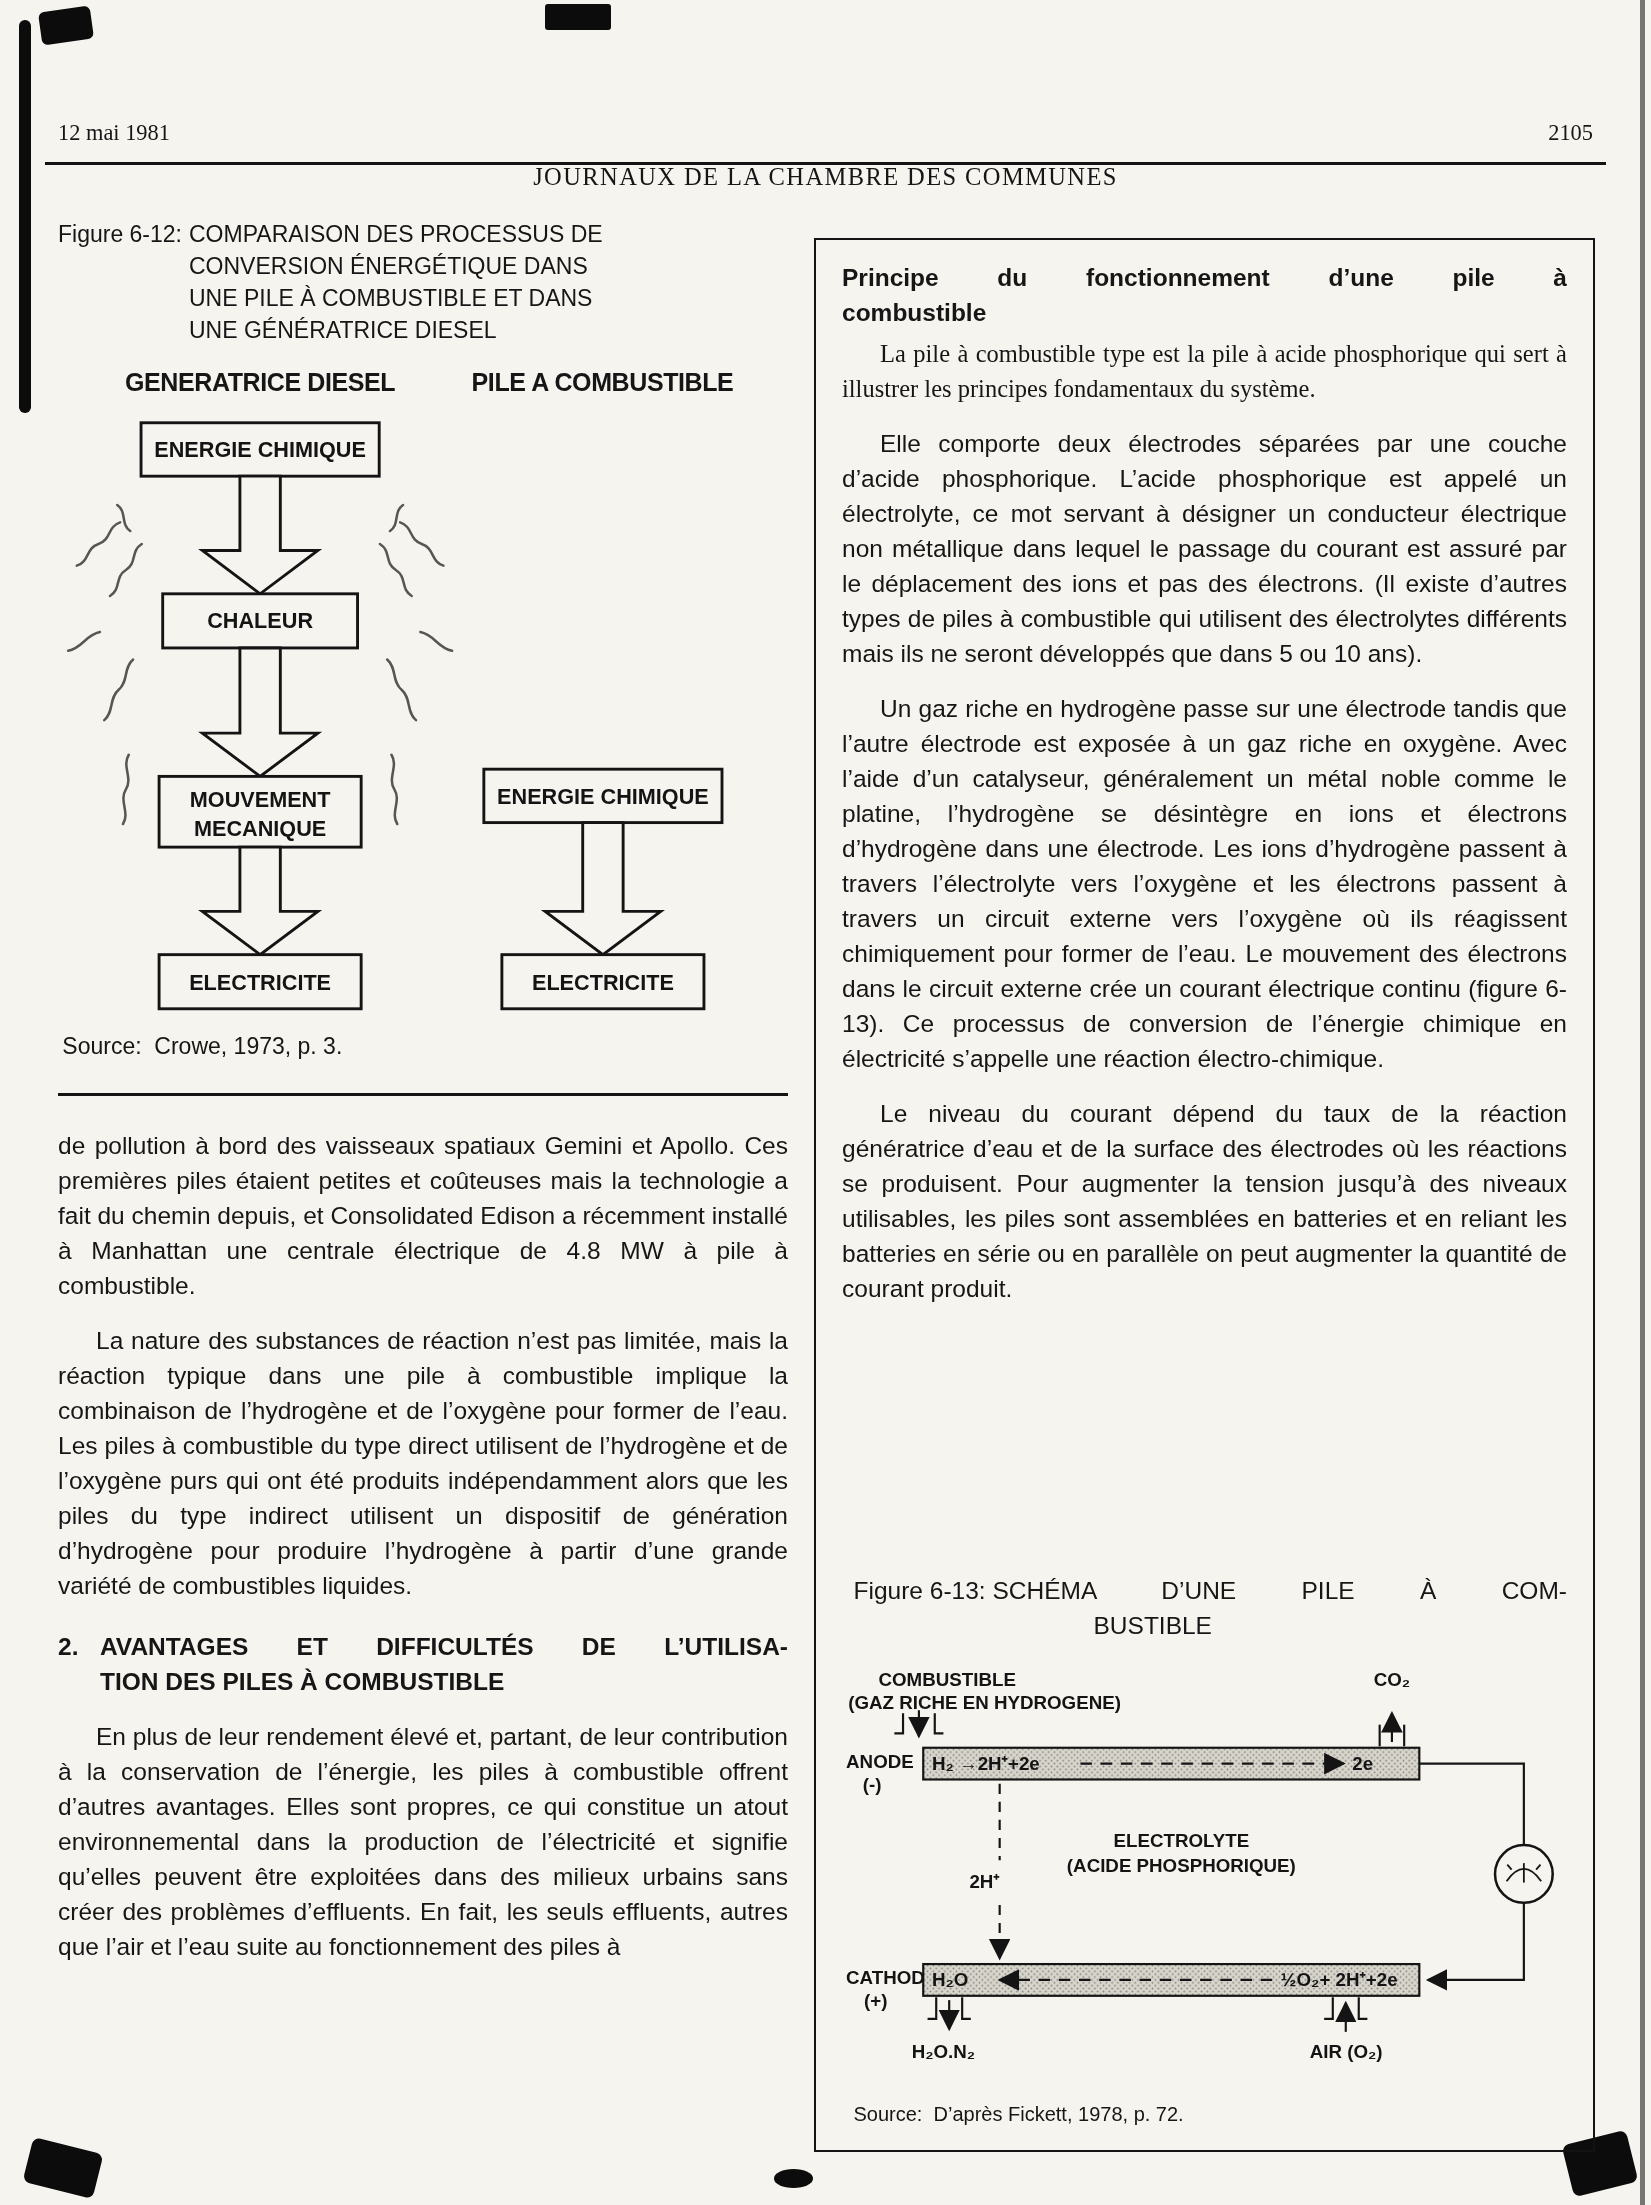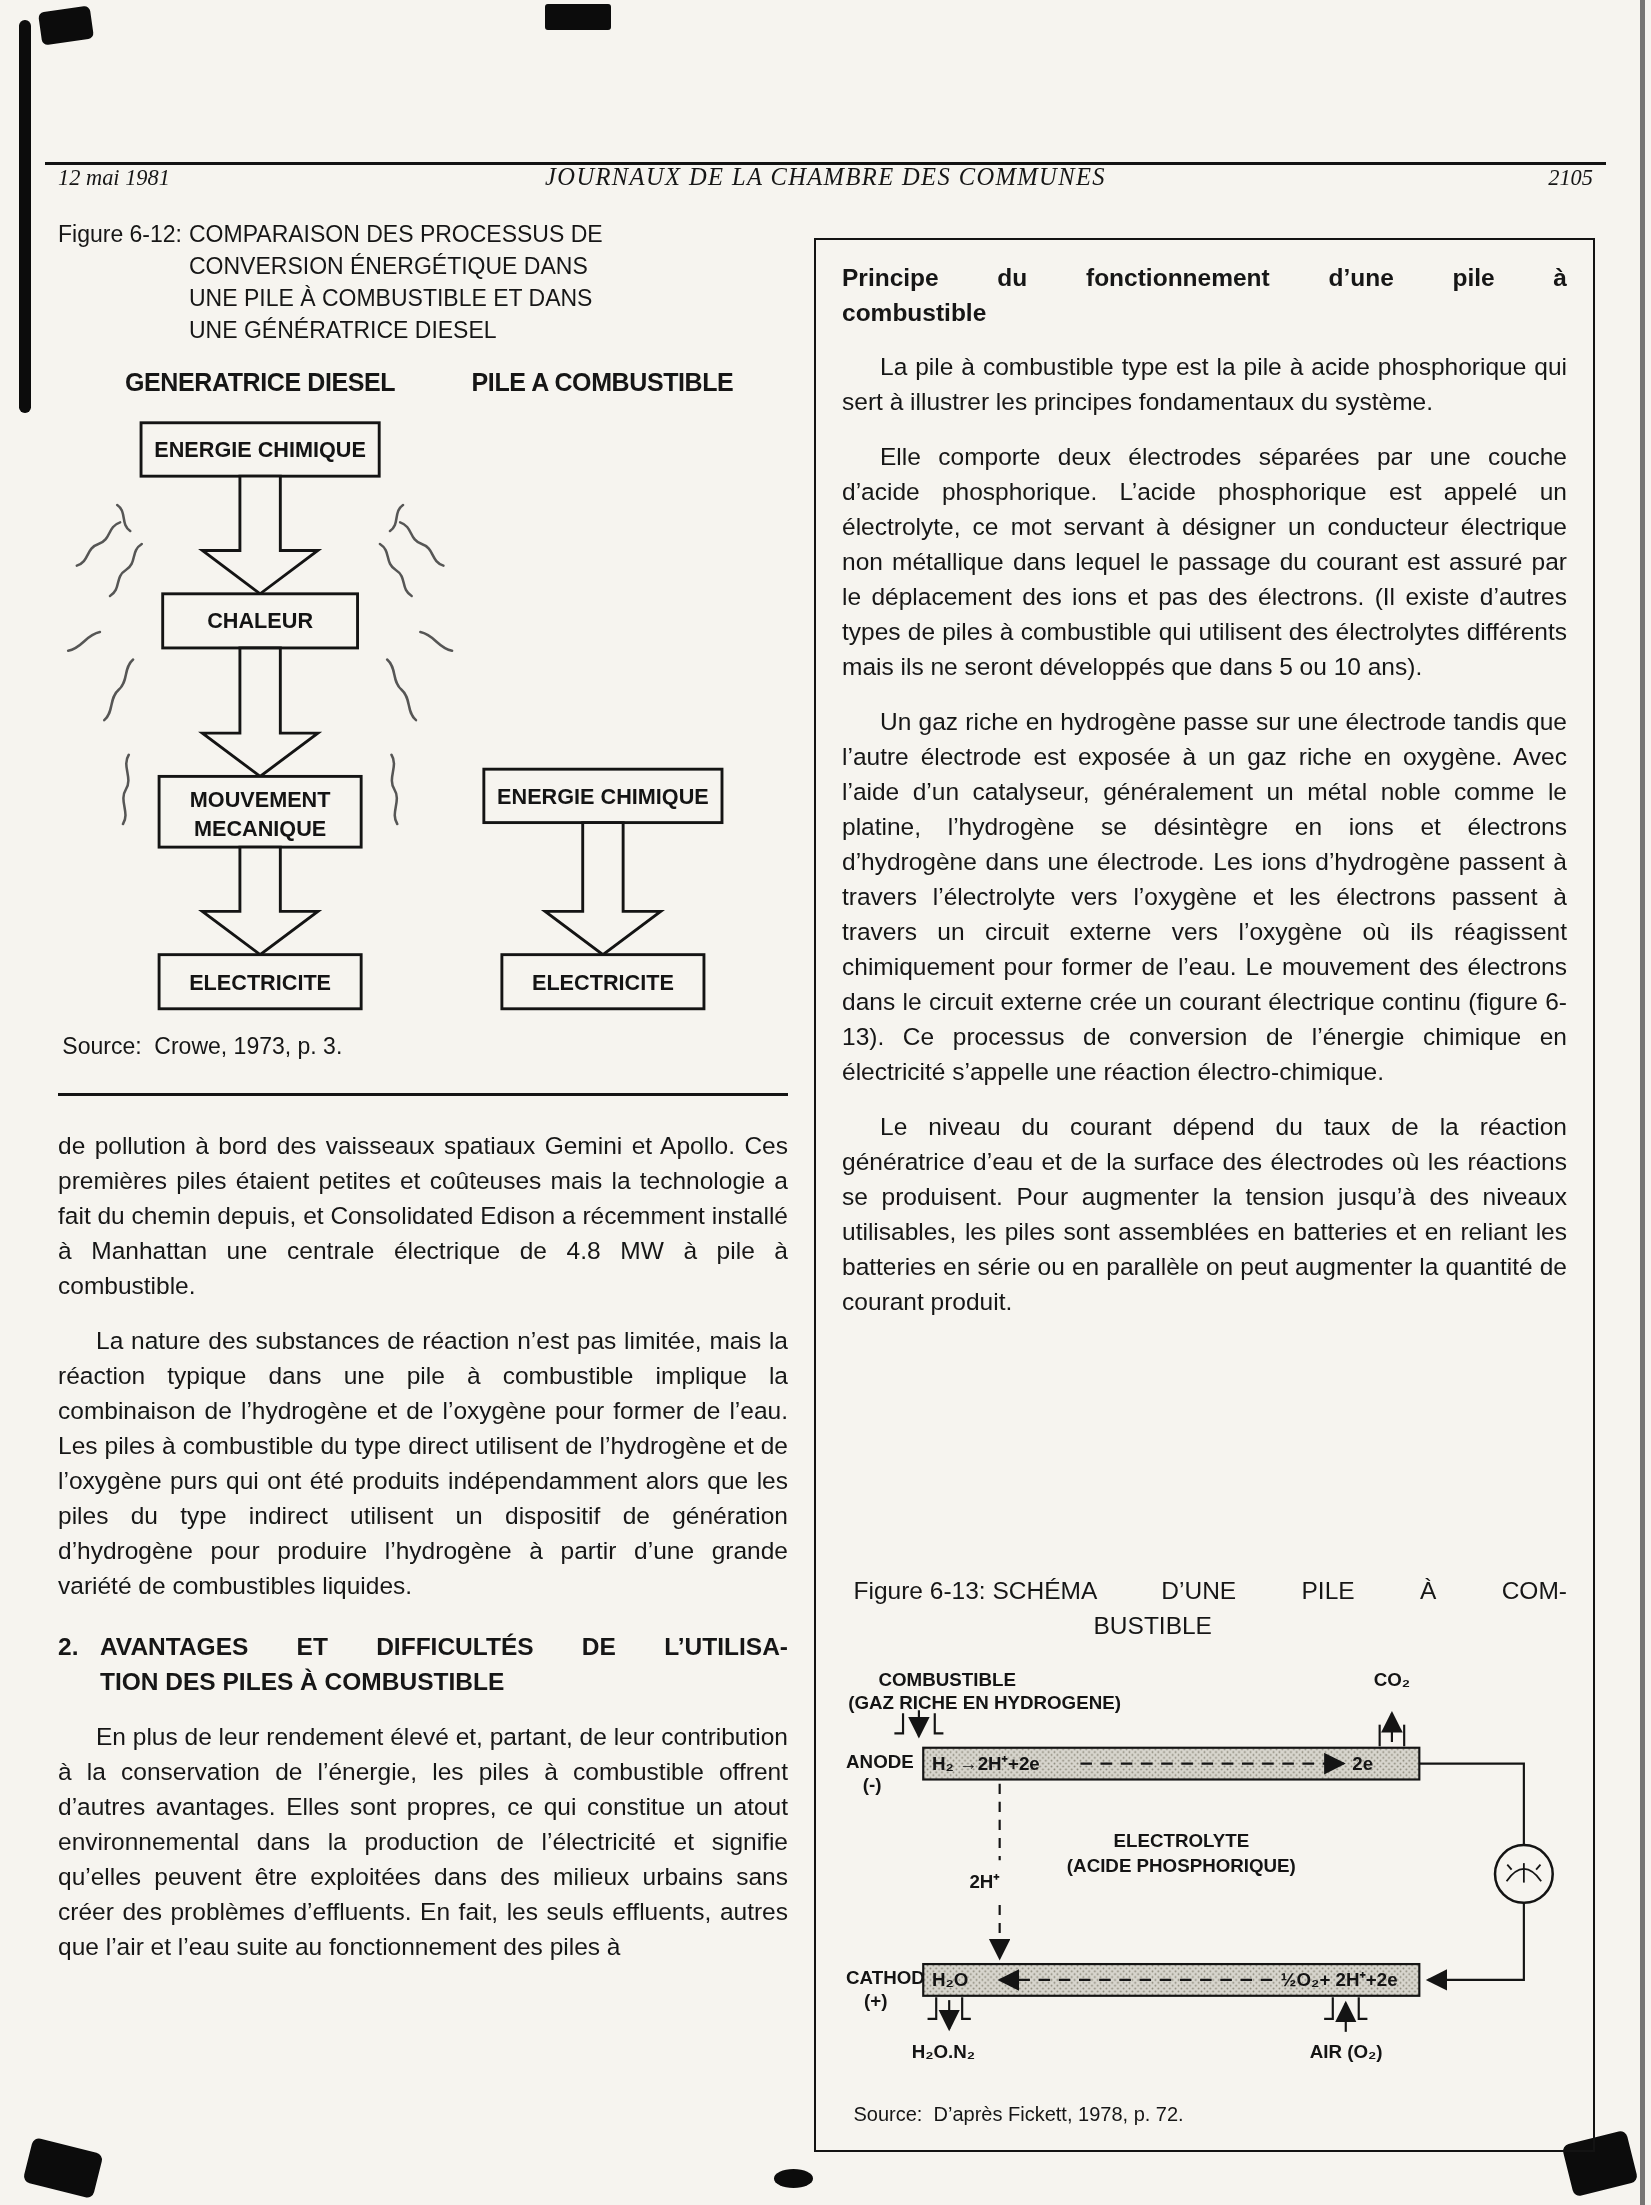--- a/index.html
+++ b/index.html
@@ -10,21 +10,21 @@
   .art{position:absolute;background:#0c0c0c;}
   .art1{left:40px;top:8.7px;width:52px;height:33px;transform:rotate(-8deg);border-radius:5.8px;}
   .art2{left:545px;top:4.3px;width:66px;height:26px;border-radius:2.9px;}
   .art3{left:19px;top:20px;width:12.3px;height:393px;border-radius:5.8px;}
   .art4{left:27.4px;top:2145px;width:72px;height:46px;transform:rotate(14deg);border-radius:7.2px;}
   .art5{left:1567px;top:2137px;width:66px;height:53px;transform:rotate(-14deg);border-radius:7.2px;}
   .art6{left:774px;top:2169px;width:39px;height:19px;border-radius:50%;}
   .art7{left:1640px;top:0;width:5px;height:2205px;opacity:.55;}
 
   
-  .header{position:absolute;top:120px;left:58px;right:58px;display:flex;align-items:flex-end;font-family:"Liberation Serif",serif;font-style:italic;}
+  .header{position:absolute;top:120px;left:58px;right:58px;display:flex;align-items:flex-start;font-family:"Liberation Serif",serif;}
   .header-date{width:231px;font-size:22.4px;}
   .header-title{flex:1;text-align:center;font-size:24.5px;letter-spacing:1.4px;margin-top:43px;}
   .header-page{width:231px;text-align:right;font-size:22.4px;}
   .header-rule{position:absolute;top:162px;left:45px;right:45px;height:2.9px;background:#131313;}
 
   
   .left-col{position:absolute;left:58px;top:218px;width:730px;}
   .fig-caption{display:flex;font-size:23px;line-height:32px;}
   .fig-label{width:131px;flex-shrink:0;}
   .diagram-titles{position:relative;height:38px;margin-top:21.6px;font-weight:bold;font-size:25px;letter-spacing:-0.4px;}
@@ -43,21 +43,21 @@
   .p-gap{margin-top:20px !important;}
   .indent{text-indent:38px;}
   .sec-heading{display:flex;font-weight:bold;font-size:24.5px;line-height:35px;margin-top:26px;}
   .sec-num{width:42px;flex-shrink:0;}
   .sec-lines{flex:1;}
   .jlast{text-align:justify;text-align-last:justify;}
 
   
   .right-box{position:absolute;left:814px;top:238px;width:781px;height:1914px;border:2.9px solid #131313;box-sizing:border-box;padding:20px 26px 24.5px 26px;display:flex;flex-direction:column;}
   .rb-heading{font-weight:bold;font-size:24.5px;line-height:35px;}
-  .rb .p-first{margin-top:19px;}
+  .rb .p-first{margin-top:6px;font-family:Liberation Serif, serif;}
 
   .rb-figure{margin-top:auto;}
   .fig13-caption{display:flex;font-size:24.5px;line-height:35px;margin-left:11.5px;}
   .fig13-label{width:139px;flex-shrink:0;}
   .fig13-lines{flex:1;}
   .fig13-line2{padding-left:101px;}
   .svg13{display:block;margin-top:24.5px;}
   .svg13 text{font-family:"Liberation Sans",sans-serif;font-weight:bold;fill:#141414;font-size:26px;}
   .mid{text-anchor:middle;}
   .ln{fill:none;stroke:#141414;stroke-width:3;}

